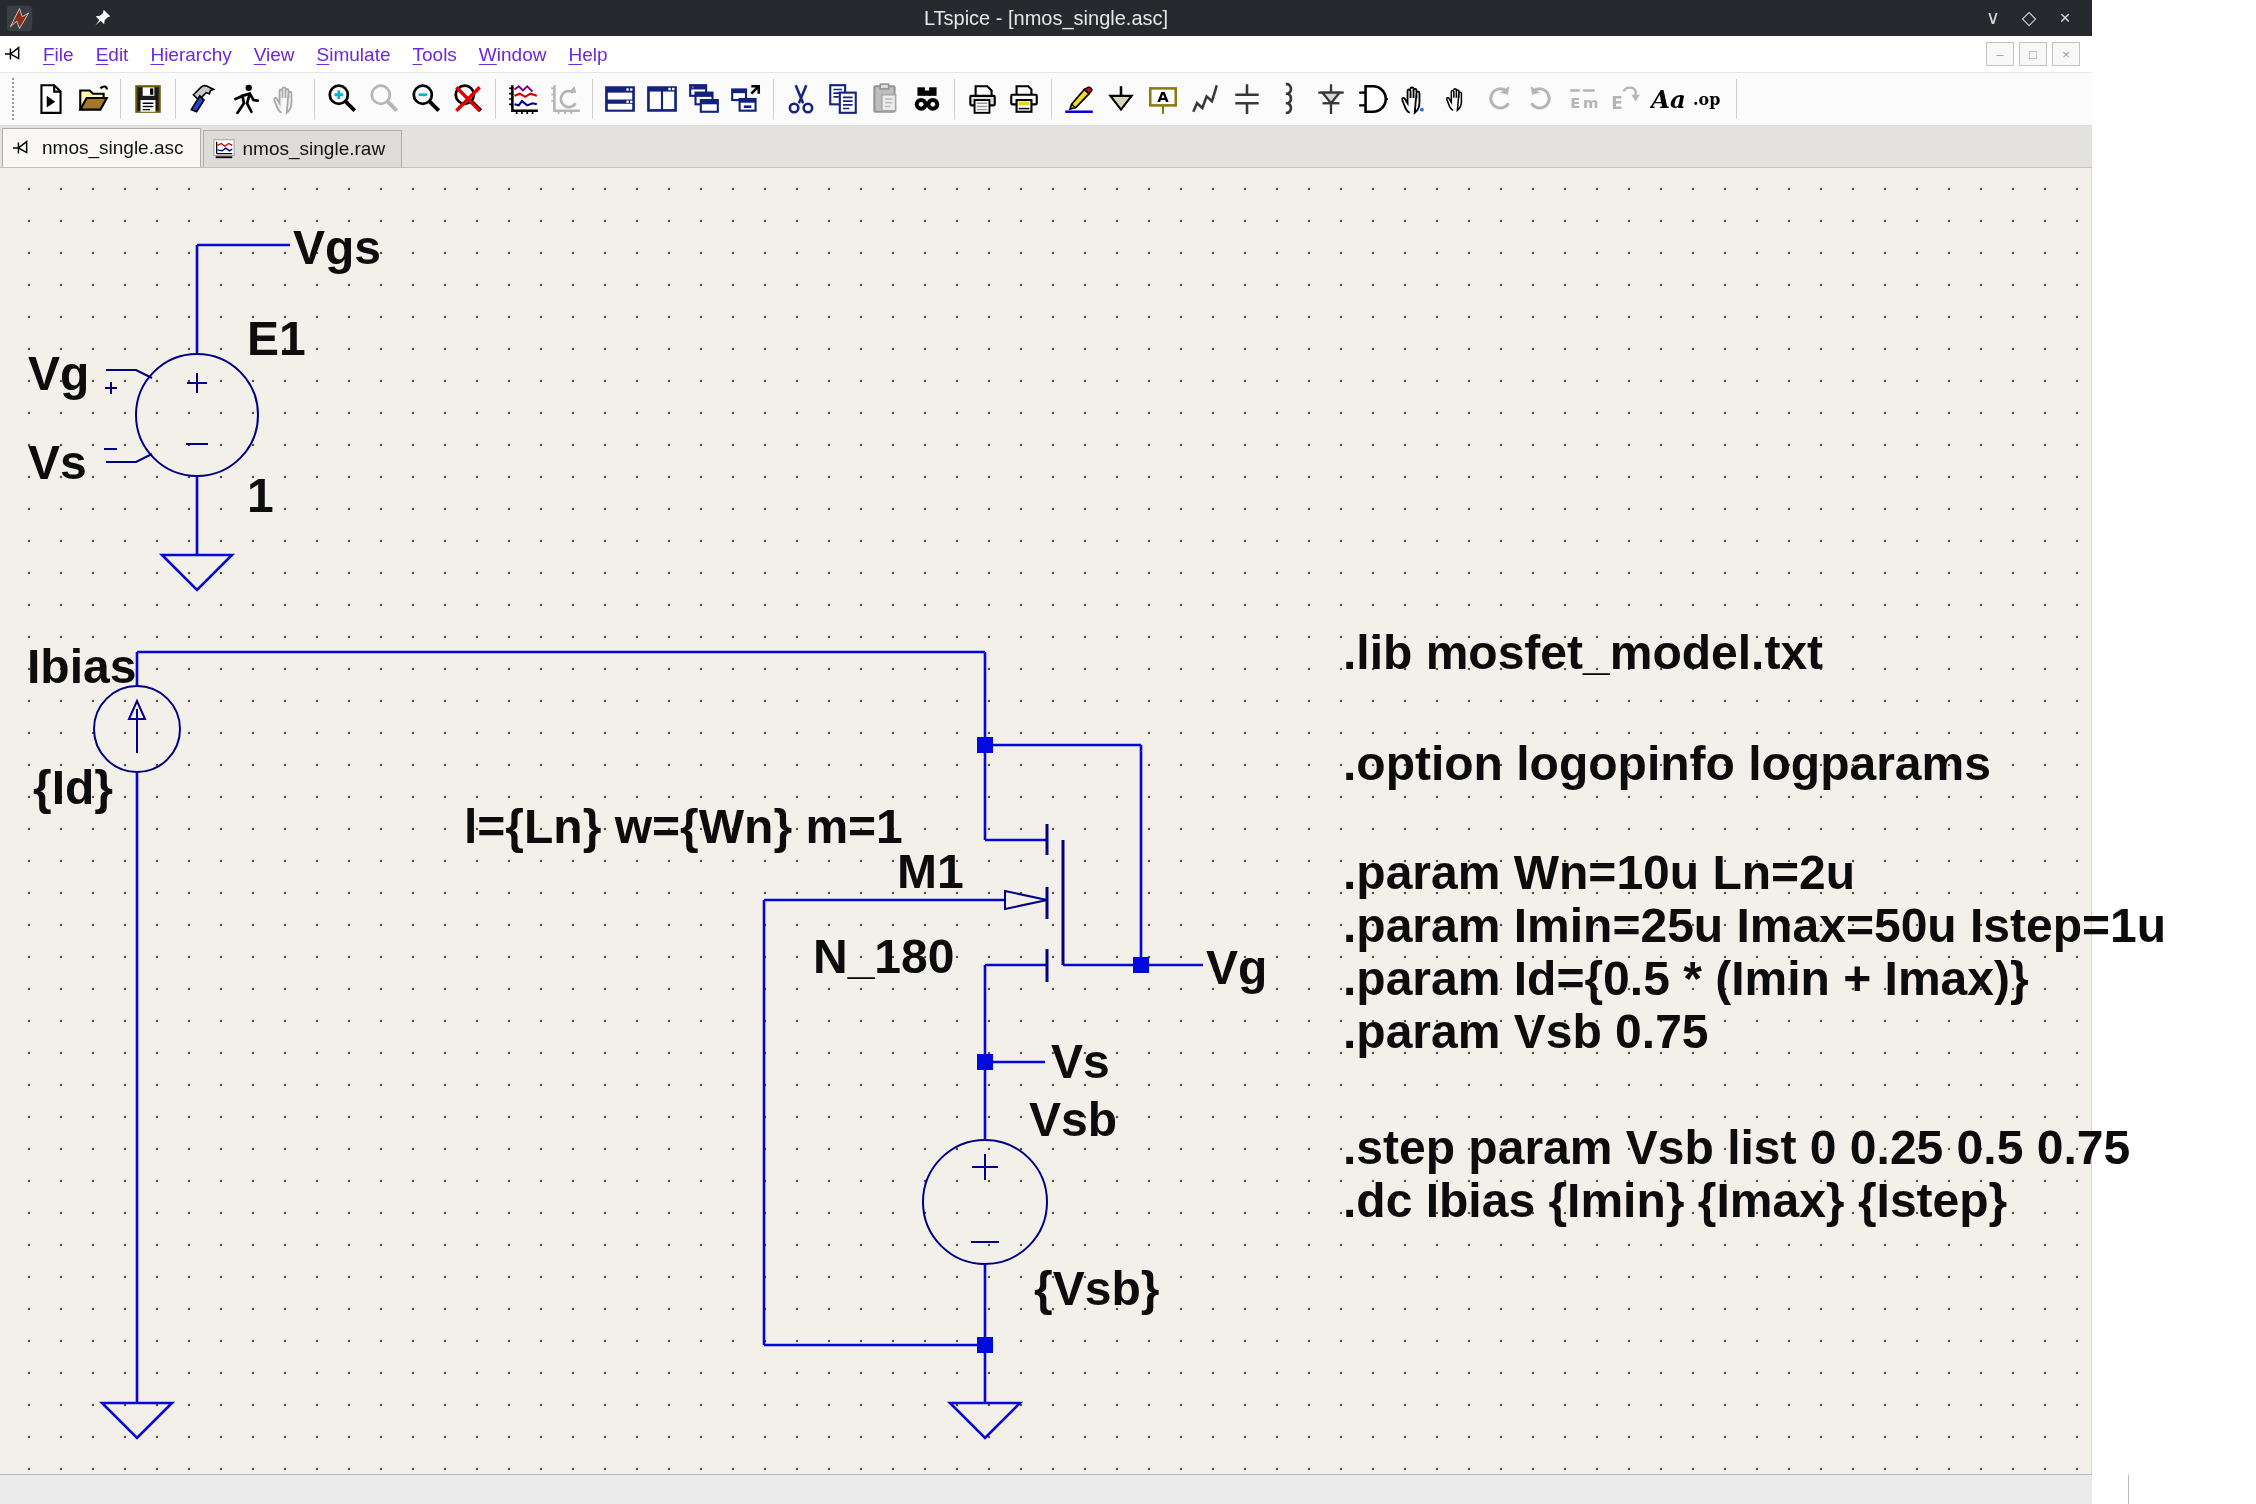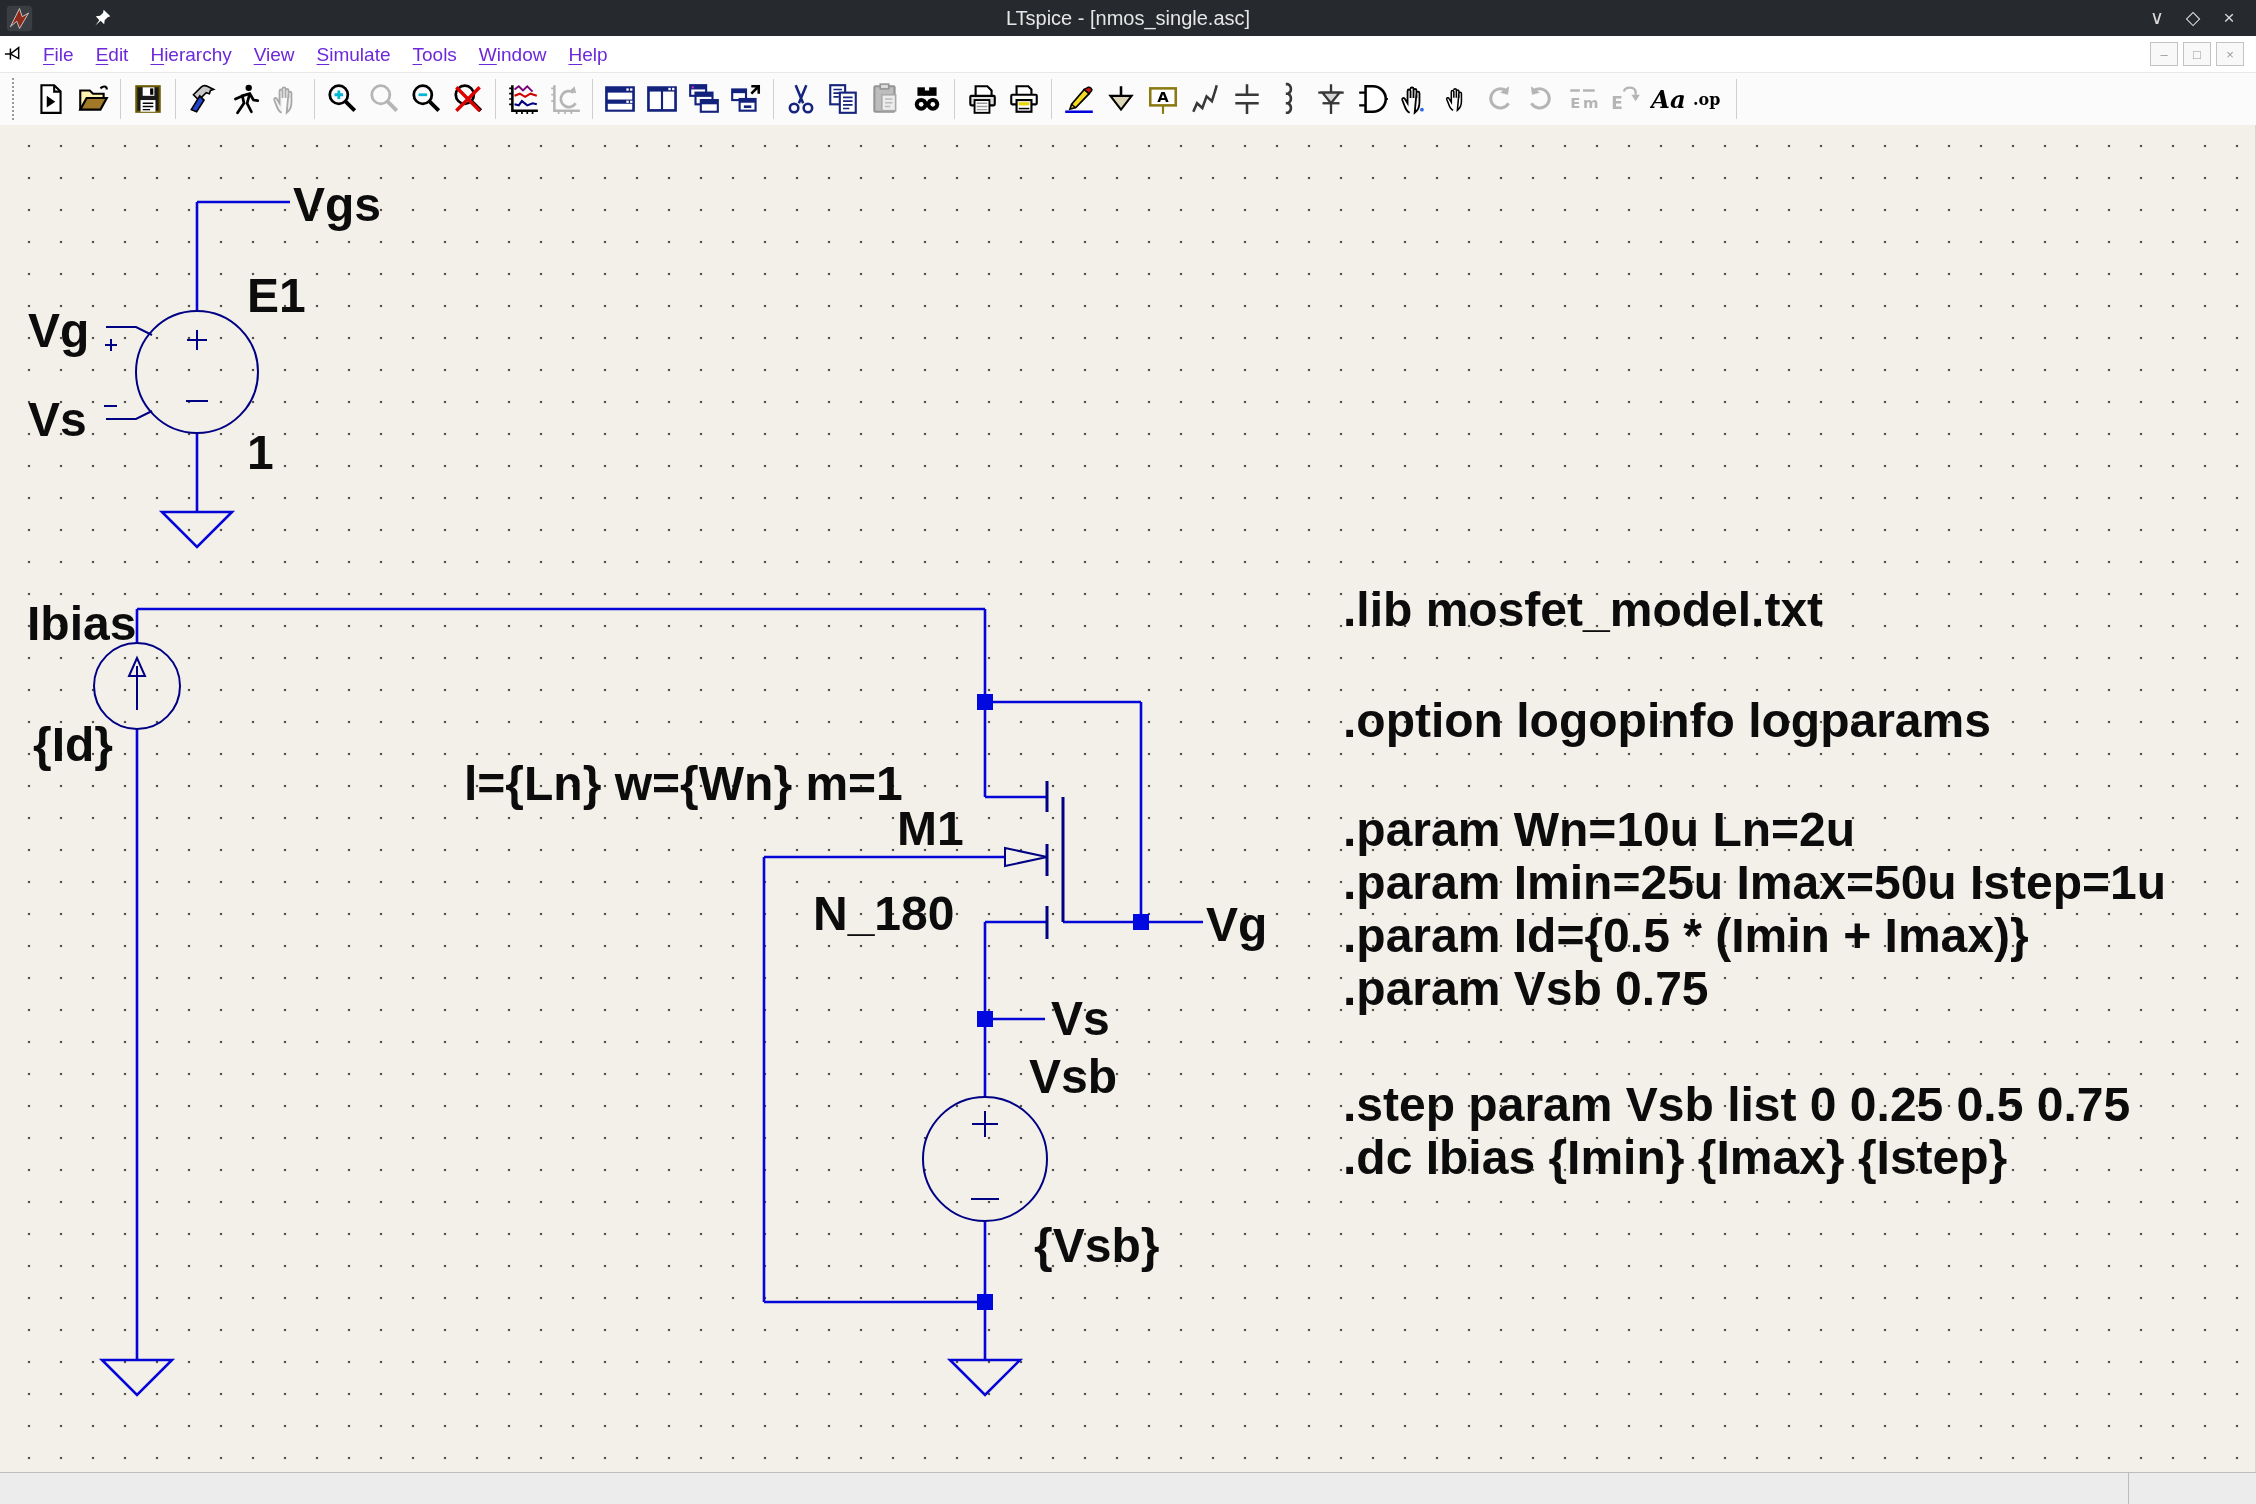--- a/index.html
+++ b/index.html
@@ -1,18 +1,18 @@
 <!DOCTYPE html>
 <html style="--titlebar: #26292d; --tabbar: #e3e2de; --tabactive: #f9f8f4; --canvas: #f3f0e9; --grid: #55514a; --wire: #0505d8; --component: #000085; --junction: #000ae0; --stext: #0c0c0c; --statusbar: #ececec;"><head>
 <meta charset="utf-8">
 <style>
   html,body{margin:0;padding:0;}
   body{width:2256px;height:1504px;overflow:hidden;font-family:"Liberation Sans",sans-serif;
        -webkit-font-smoothing:antialiased;}
-  #app{width:2256px;height:1504px;display:flex;flex-direction:column;background:#fff;}
+  #app{width:2092px;height:1504px;display:flex;flex-direction:column;background:#fff;}
 
   
   .titlebar{height:36px;background:var(--titlebar);position:relative;display:flex;align-items:center;flex:0 0 36px;}
   .app-icon{margin-left:5px;display:flex;align-items:center;}
   .pin-icon{margin-left:58px;display:flex;align-items:center;}
   .title{position:absolute;left:0;right:0;text-align:center;color:#e6e6e6;font-size:20px;pointer-events:none;}
   .win-controls{margin-left:auto;display:flex;align-items:center;gap:14px;padding-right:16px;z-index:2;}
   .wc{color:#d9d9d9;font-size:19px;line-height:36px;width:22px;text-align:center;cursor:default;}
 
   
@@ -393,20 +393,42 @@
         </span>
         <span class="tb-btn">
           <svg viewBox="0 0 32 32" width="34" height="34">
             <text x="1" y="22" font-family="'DejaVu Serif',serif" font-weight="bold" font-size="15" fill="#000">.op</text>
           </svg>
         </span>
         <span class="tb-sep"></span>
       </div>
   </div>
 
+  <div class="tabbar" id="tabbar">
+      <div class="tab active">
+        <span style="display: flex;">
+          <svg viewBox="0 0 24 24" width="22" height="22">
+            <path d="M1 12h6M7 6v12M16 5l-9 7 9 5z" fill="none" stroke="#000" stroke-width="1.6"></path>
+          </svg>
+        </span>
+        <span>nmos_single.asc</span>
+      </div>
+      <div class="tab">
+        <span style="display: flex;">
+          <svg viewBox="0 0 24 24" width="22" height="22">
+            <rect x="1" y="2" width="22" height="17" fill="#fff" stroke="#999"></rect>
+            <path d="M4 17V4M4 17h17" stroke="#000" stroke-width="1.4" fill="none"></path>
+            <polyline points="5,8 9,6 13,9 17,6 21,8" fill="none" stroke="#c80000" stroke-width="1.5"></polyline>
+            <polyline points="5,13 10,14 14,11 18,14 21,12" fill="none" stroke="#000080" stroke-width="1.5"></polyline>
+            <path d="M3 21h18" stroke="#000" stroke-width="2"></path>
+          </svg>
+        </span>
+        <span>nmos_single.raw</span>
+      </div>
+    </div>
 
   <div class="canvas">
     <svg width="2256" height="1306" viewBox="0 166 2256 1306" xmlns="http://www.w3.org/2000/svg">
 
       <g>
         <path class="w" d="M197 243H290 M197 243V352 M197 474V553
           M137 650H985 M137 650V684 M137 770V1401
           M985 650V838 M985 838H1047 M985 743H1141 M1141 743V963
           M1063 963H1203 M985 963H1047 M985 963V1138 M985 1060H1045
           M764 898H1004 M764 898V1343 M764 1343H985 M985 1262V1401"></path>

